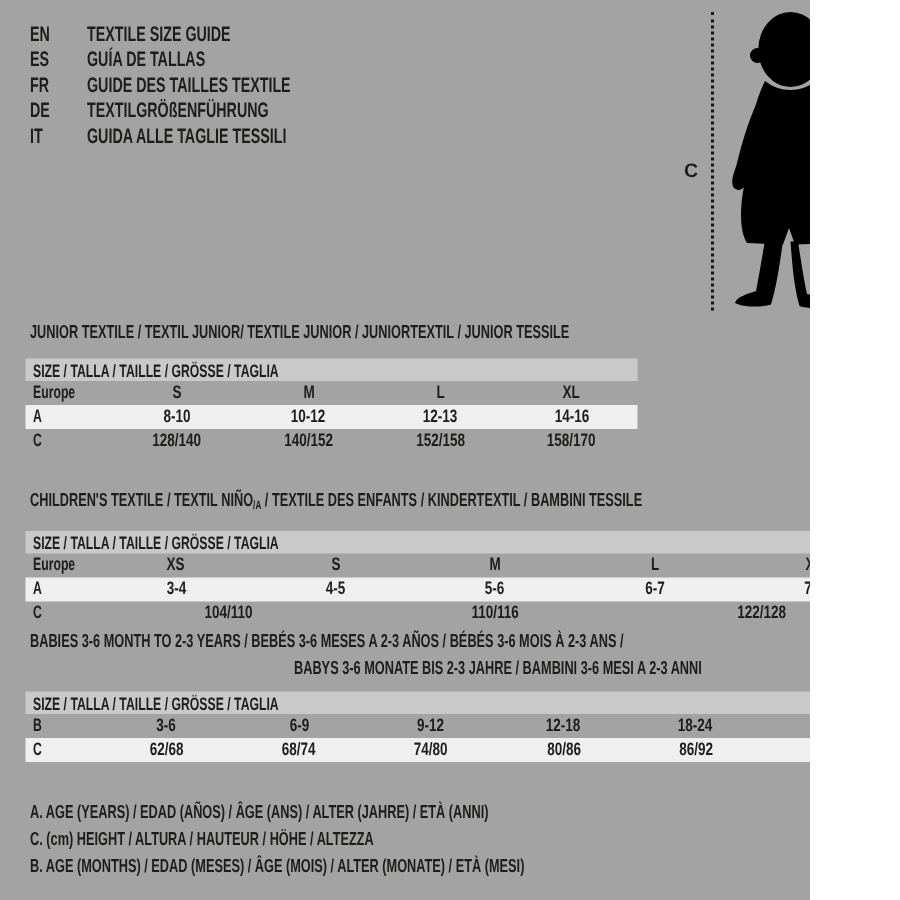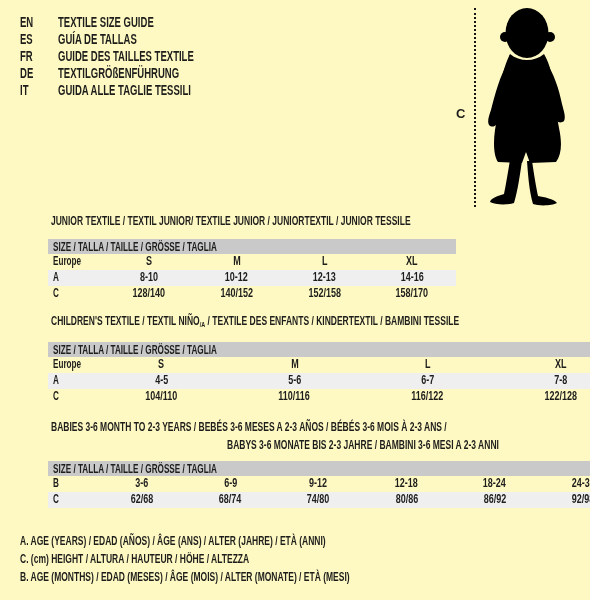--- a/index.html
+++ b/index.html
@@ -1,39 +1,39 @@
 <!DOCTYPE html>
 <html style="--bar: #c9c9c9; --band: #efefef; --ink: #1d1d1b; --sil: #000000;"><head>
 <meta charset="utf-8">
 <style>
   html,body { margin:0; padding:0; background:#fff; }
   #page {
-    position:relative; width:590px; height:600px; background:#fef9c3;
+    position:relative; width:540px; height:600px; background:#a3a3a3;
     font-family:"Liberation Sans", sans-serif; font-weight:bold;
     color:var(--ink,#1d1d1b); overflow:hidden;
   }
   
   .cl { display:inline-block; transform:scaleX(0.68); transform-origin:0 50%; white-space:nowrap; }
   .cx { display:inline-block; transform:scaleX(0.75); transform-origin:50% 50%; white-space:nowrap; }
   .subsc { font-size:8px; vertical-align:-2px; }
 
   
   #langs { position:absolute; left:20px; top:13px; font-size:14px; }
   .lang-row { display:flex; align-items:center; height:17.2px; }
   .lang-code { width:38px; flex:0 0 38px; }
 
   
   #measure-line { position:absolute; left:474px; top:8px; height:199px; width:0; border-left:2.5px dotted #161616; }
   #measure-label { position:absolute; left:456px; top:106px; font-size:13px; }
   #baby { position:absolute; left:486px; top:4px; }
 
   
-  .section { position:absolute; left:17px;margin-left:31px; }
+  .section { position:absolute; left:17px; }
   #sec0 { top:215px; width:408px; }
-  #sec1 { top:315px; width:579px; }
+  #sec1 { top:327px; width:579px; }
   #sec2 { top:419px; width:579px; }
   .sec-title { padding-left:3px; font-size:12.5px; line-height:13px; }
   #sec2 .sec-title { line-height:17.5px;text-align:right; }
   .table { margin-top:11px; }
   #sec2 .table { margin-top:7px; }
 
   .size-header { height:15px; background:var(--bar,#c9c9c9); display:flex; align-items:flex-end; padding-left:5px; font-size:12px; }
   .trow { display:flex; align-items:flex-start; height:15.8px; font-size:12px; }
   .trow.shade { background:var(--band,#efefef); }
   .cell.lab { padding-left:5px; box-sizing:border-box; }
@@ -135,37 +135,38 @@
     <div class="sec-title">
         <div class="title-line"><span class="cl"><span>CHILDREN'S TEXTILE / TEXTIL NIÑO</span><span class="subsc">/A</span><span> / TEXTILE DES ENFANTS / KINDERTEXTIL / BAMBINI TESSILE</span></span></div>
       </div>
     <div class="table">
       <div class="size-header">
           <span class="cl">SIZE / TALLA / TAILLE / GRÖSSE / TAGLIA</span>
         </div>
       <div class="tbl">
           <div class="trow">
             <div class="cell lab"><span class="cl">Europe</span></div>
+            <div class="cell val"><span class="cx">XS</span></div>
             <div class="cell val"><span class="cx">S</span></div>
             <div class="cell val"><span class="cx">M</span></div>
             <div class="cell val"><span class="cx">L</span></div>
             <div class="cell val"><span class="cx">XL</span></div>
           </div>
           <div class="trow shade">
             <div class="cell lab"><span class="cl">A</span></div>
+            <div class="cell val"><span class="cx">3-4</span></div>
             <div class="cell val"><span class="cx">4-5</span></div>
             <div class="cell val"><span class="cx">5-6</span></div>
             <div class="cell val"><span class="cx">6-7</span></div>
             <div class="cell val"><span class="cx">7-8</span></div>
           </div>
           <div class="trow">
             <div class="cell lab"><span class="cl">C</span></div>
             <div class="cell val"><span class="cx">104/110</span></div>
             <div class="cell val"><span class="cx">110/116</span></div>
-            <div class="cell val"><span class="cx">116/122</span></div>
             <div class="cell val"><span class="cx">122/128</span></div>
           </div>
         </div>
     </div>
   </div>
 
   <div class="section" id="sec2">
     <div class="sec-title">
         <div class="title-line"><span class="cl"><span>BABIES 3-6 MONTH TO 2-3 YEARS / BEBÉS 3-6 MESES A 2-3 AÑOS / BÉBÉS 3-6 MOIS À 2-3 ANS /</span></span></div>
         <div class="title-line"><span class="cl"><span>BABYS 3-6 MONATE BIS 2-3 JAHRE / BAMBINI 3-6 MESI A 2-3 ANNI</span></span></div>

